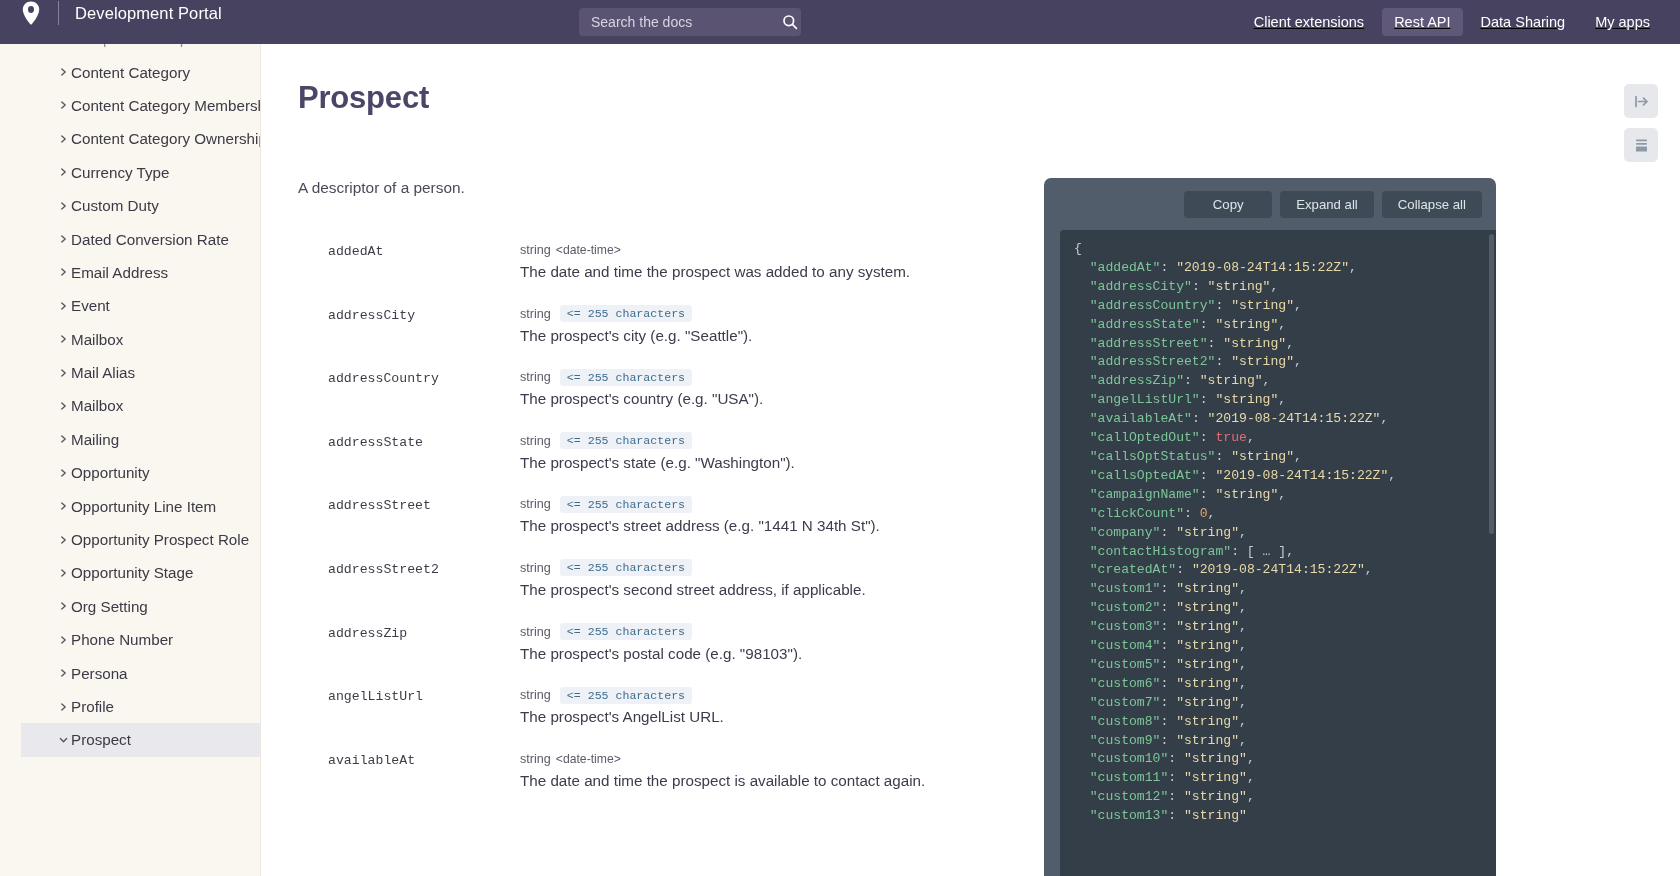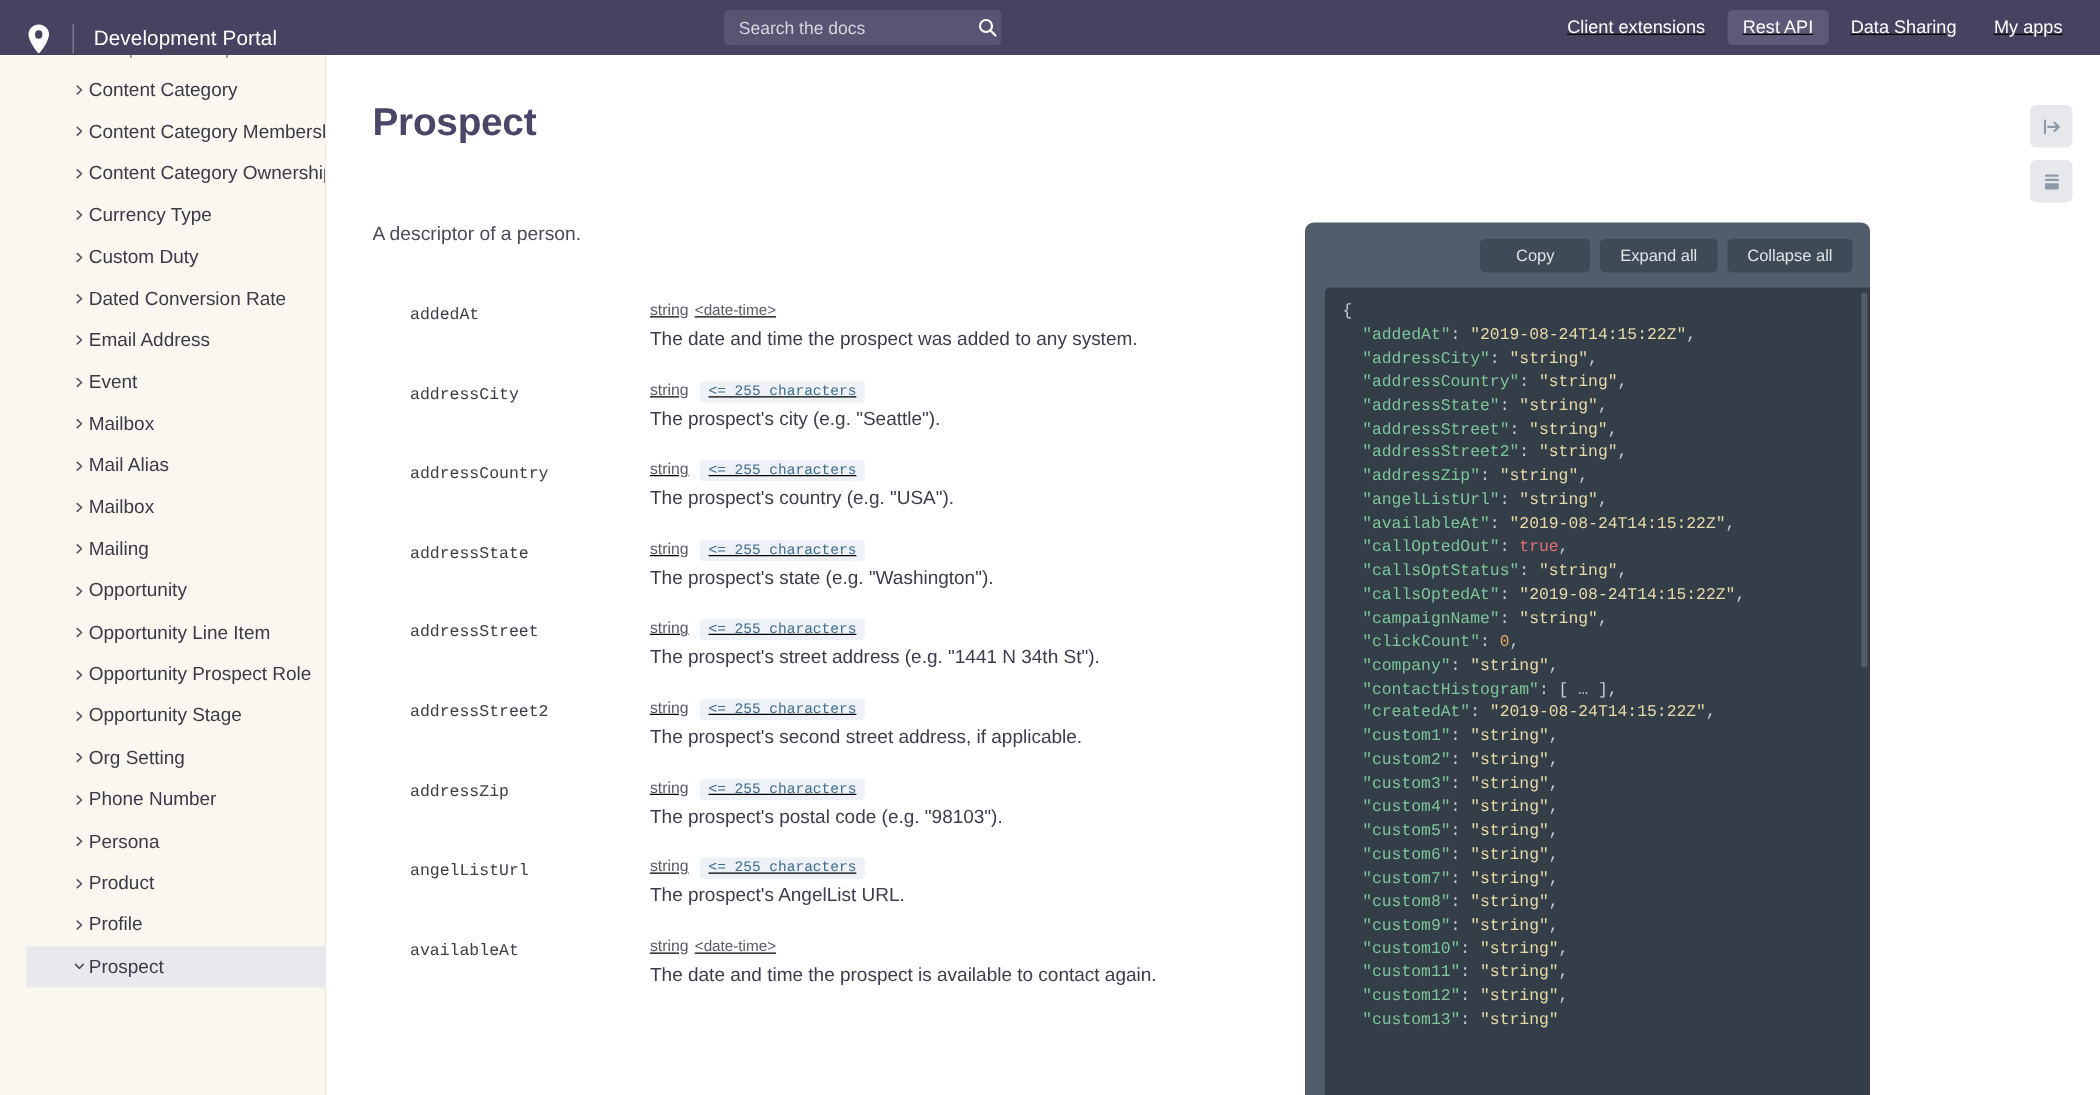--- a/index.html
+++ b/index.html
@@ -8,21 +8,21 @@
     overflow: hidden;
     background: #ffffff;
     font-family: "Liberation Sans", sans-serif;
   }
 
   
   #header {
     position: absolute; top: 0; left: 0;
     width: 1680px; height: 44px;
     background: #474260;
-    display: flex; align-items: flex-end;
+    display: flex; align-items: flex-start;
     z-index: 40;
   }
   #brand { display: flex; align-items: center; padding-left: 18px; }
   .logo-pin { width: 26px; height: 26px; position: relative; }
   .logo-pin svg { display: block; }
   .brand-divider {
     width: 1px; height: 24px;
     background: rgba(255,255,255,0.35);
     margin: 0 16px 0 14px;
   }
@@ -122,21 +122,21 @@
     padding-left: 67px;
   }
   .prop-name {
     width: 192px; flex: none;
     font-family: "Liberation Mono", monospace;
     font-size: 13.2px;
     color: #3d3c48;
     padding-top: 8px;
   }
   .prop-right { flex: 1; padding-top: 5px; }
-  .prop-meta { display: flex; align-items: flex-start; gap: 9px; height: 18px; text-decoration: underline; }
+  .prop-meta { display: flex; align-items: center; gap: 9px; height: 18px; }
   .prop-type {
     font-size: 12.6px; color: #5b5a68;
   }
   .prop-format {
     font-size: 12.2px; color: #5b5a68;
   }
   .prop-badge {
     font-family: "Liberation Mono", monospace;
     font-size: 11.6px;
     color: #3e6d8e;
@@ -403,28 +403,20 @@
         </span>
         <span class="side-label">Phone Number</span>
       </div>
       <div class="side-item">
         <span>
           <svg class="chev" width="9" height="9" viewBox="0 0 9 9" fill="none">
             <polyline points="2.8,1.4 6.2,4.5 2.8,7.6" stroke="currentColor" stroke-width="1.3" fill="none" stroke-linecap="round" stroke-linejoin="round"></polyline>
           </svg>
         </span>
         <span class="side-label">Persona</span>
-      </div>
-      <div class="side-item">
-        <span>
-          <svg class="chev" width="9" height="9" viewBox="0 0 9 9" fill="none">
-            <polyline points="2.8,1.4 6.2,4.5 2.8,7.6" stroke="currentColor" stroke-width="1.3" fill="none" stroke-linecap="round" stroke-linejoin="round"></polyline>
-          </svg>
-        </span>
-        <span class="side-label">Product</span>
       </div>
       <div class="side-item">
         <span>
           <svg class="chev" width="9" height="9" viewBox="0 0 9 9" fill="none">
             <polyline points="2.8,1.4 6.2,4.5 2.8,7.6" stroke="currentColor" stroke-width="1.3" fill="none" stroke-linecap="round" stroke-linejoin="round"></polyline>
           </svg>
         </span>
         <span class="side-label">Profile</span>
       </div>
       <div class="side-item active">

